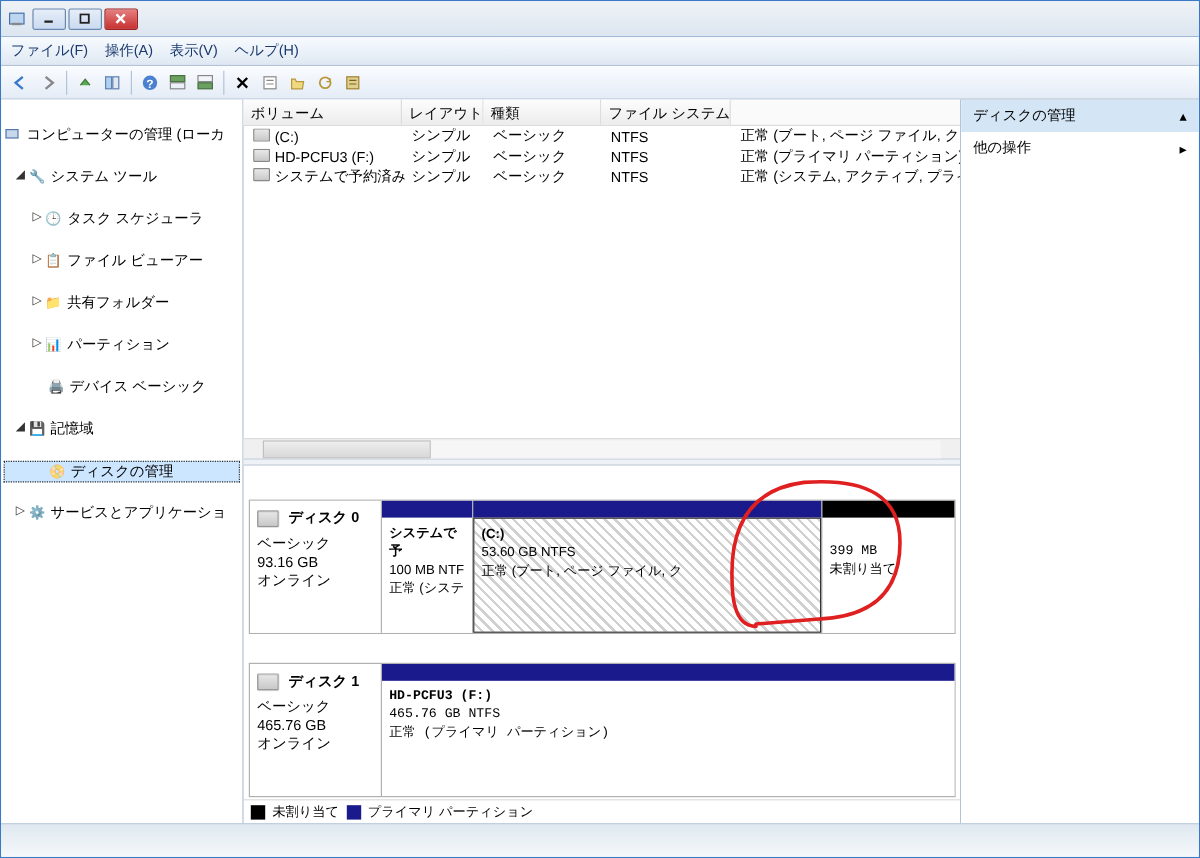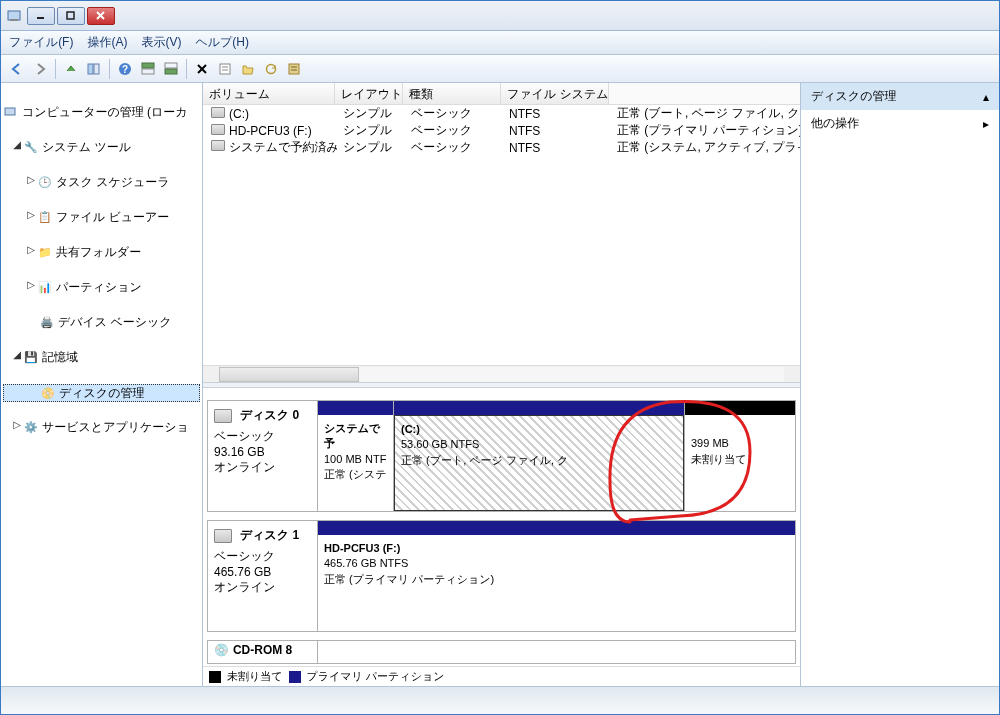--- a/index.html
+++ b/index.html
@@ -26,26 +26,26 @@
 .grid-head { display: flex; background: #fafafa; height: 22px; border-bottom: 1px solid #dcdcdc; }
 .gh { border-right: 1px solid #dcdcdc; padding: 3px 6px; background: linear-gradient(#fdfdfd,#ececec); cursor: default; overflow: hidden; white-space: nowrap; }
 .grid-body { flex: 0 0 260px; overflow: hidden; }
 .grow { display: flex; height: 17px; align-items: center; padding-left: 2px; cursor: default; }
 .gc { padding: 0 6px; overflow: hidden; white-space: nowrap; }
 .hscroll { height: 17px; background: #f0f0f0; display: flex; align-items: center; border-top: 1px solid #dcdcdc; }
 .hscroll-track { flex: 1; margin: 0 16px; height: 15px; background: #f6f6f6; position: relative; }
 .hscroll-thumb { position: absolute; left: 0; top: 0; width: 140px; height: 15px; background: linear-gradient(#eee,#d8d8d8); border: 1px solid #c0c0c0; }
 .splitter { height: 6px; background: #eef2f6; border-top: 1px solid #c8d0dc; border-bottom: 1px solid #c8d0dc; cursor: row-resize; }
 .disks { flex: 1; overflow: auto; background: #fff; padding: 4px 0 0 0; }
-.disk { display: flex; margin: 8px 4px; border: 1px solid #b0b0b0; }
+.disk { display: flex; margin: 24px 4px; border: 1px solid #b0b0b0; }
 .disk-left { width: 110px; border-right: 1px solid #b0b0b0; padding: 6px; background: #fff; }
 .disk-ico { display: flex; align-items: center; gap: 4px; margin-bottom: 4px; }
 .disk-right { flex: 1; display: flex; background: #fff; justify-content: center; }
 .part { border-right: 1px solid #b0b0b0; display: flex; flex-direction: column; }
-.part:last-child { border-right: none; }
+.part:last-child { border-right: none; font-family: Liberation Mono, monospace; }
 .part-header { height: 14px; background: #1a1a8c; }
 .part-header.black { background: #000; }
 .part-body { flex: 1; padding: 6px; font-size: 11px; line-height: 1.4; }
 .hatched { background: repeating-linear-gradient(45deg,#fff,#fff 4px,#d0d0d0 4px,#d0d0d0 6px); border: 1px solid #333; }
 .legend { display: flex; align-items: center; gap: 6px; padding: 2px 6px; border-top: 1px solid #dcdcdc; font-size: 11px; }
 .lg-sw { width: 12px; height: 12px; display: inline-block; }
 .actions { width: 198px; background: #fff; display: flex; flex-direction: column; }
 .actions-h { background: linear-gradient(#fdfdfd,#ececec); padding: 4px 8px; border-bottom: 1px solid #dcdcdc; font-weight: normal; }
 .actions-item { padding: 5px 10px; display: flex; align-items: center; justify-content: space-between; cursor: default; }
 .actions-item.sel { background: #d4e6f6; }

